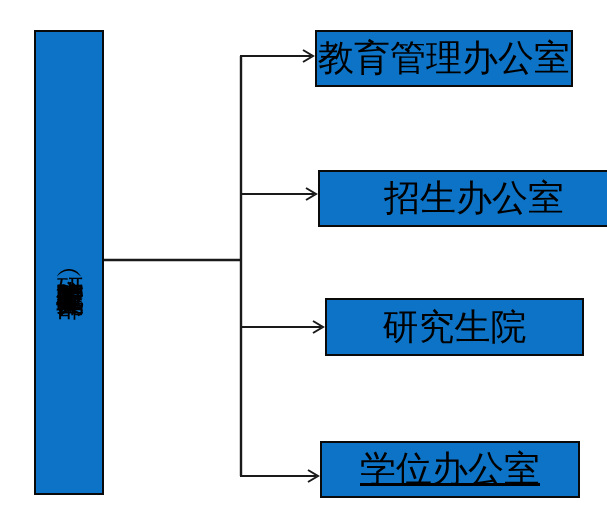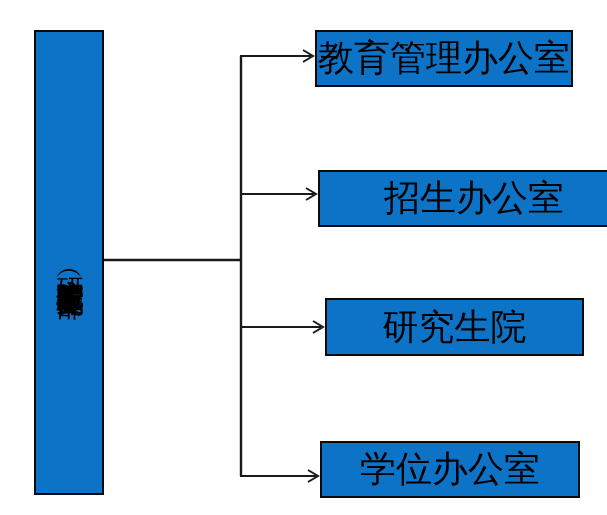--- a/index.html
+++ b/index.html
@@ -47,21 +47,21 @@
     white-space: nowrap;
   }
   .node-child .label {
     font-size: 36px;
     letter-spacing: 0px;
     white-space: nowrap;
   }
   .node-c1 { left: 315px; top: 30px;  width: 258px; height: 57px; }
   .node-c2 { left: 318px; top: 170px; width: 312px; height: 57px; }
   .node-c3 { left: 325px; top: 298px; width: 259px; height: 58px; }
-  .node-c4 { left: 320px; top: 441px; width: 260px; height: 57px; }
+  .node-c4 { left: 320px; top: 441px; width: 260px; height: 57px; text-decoration: underline; }
 </style>
 </head>
 <body>
 
 <div class="canvas">
 
   <svg class="connector-svg" viewBox="0 0 607 515" xmlns="http://www.w3.org/2000/svg" fill="none" stroke="#1a1a1a" stroke-width="2">
 
     <line x1="104" y1="260" x2="241" y2="260" stroke-width="2.4"></line>
 

